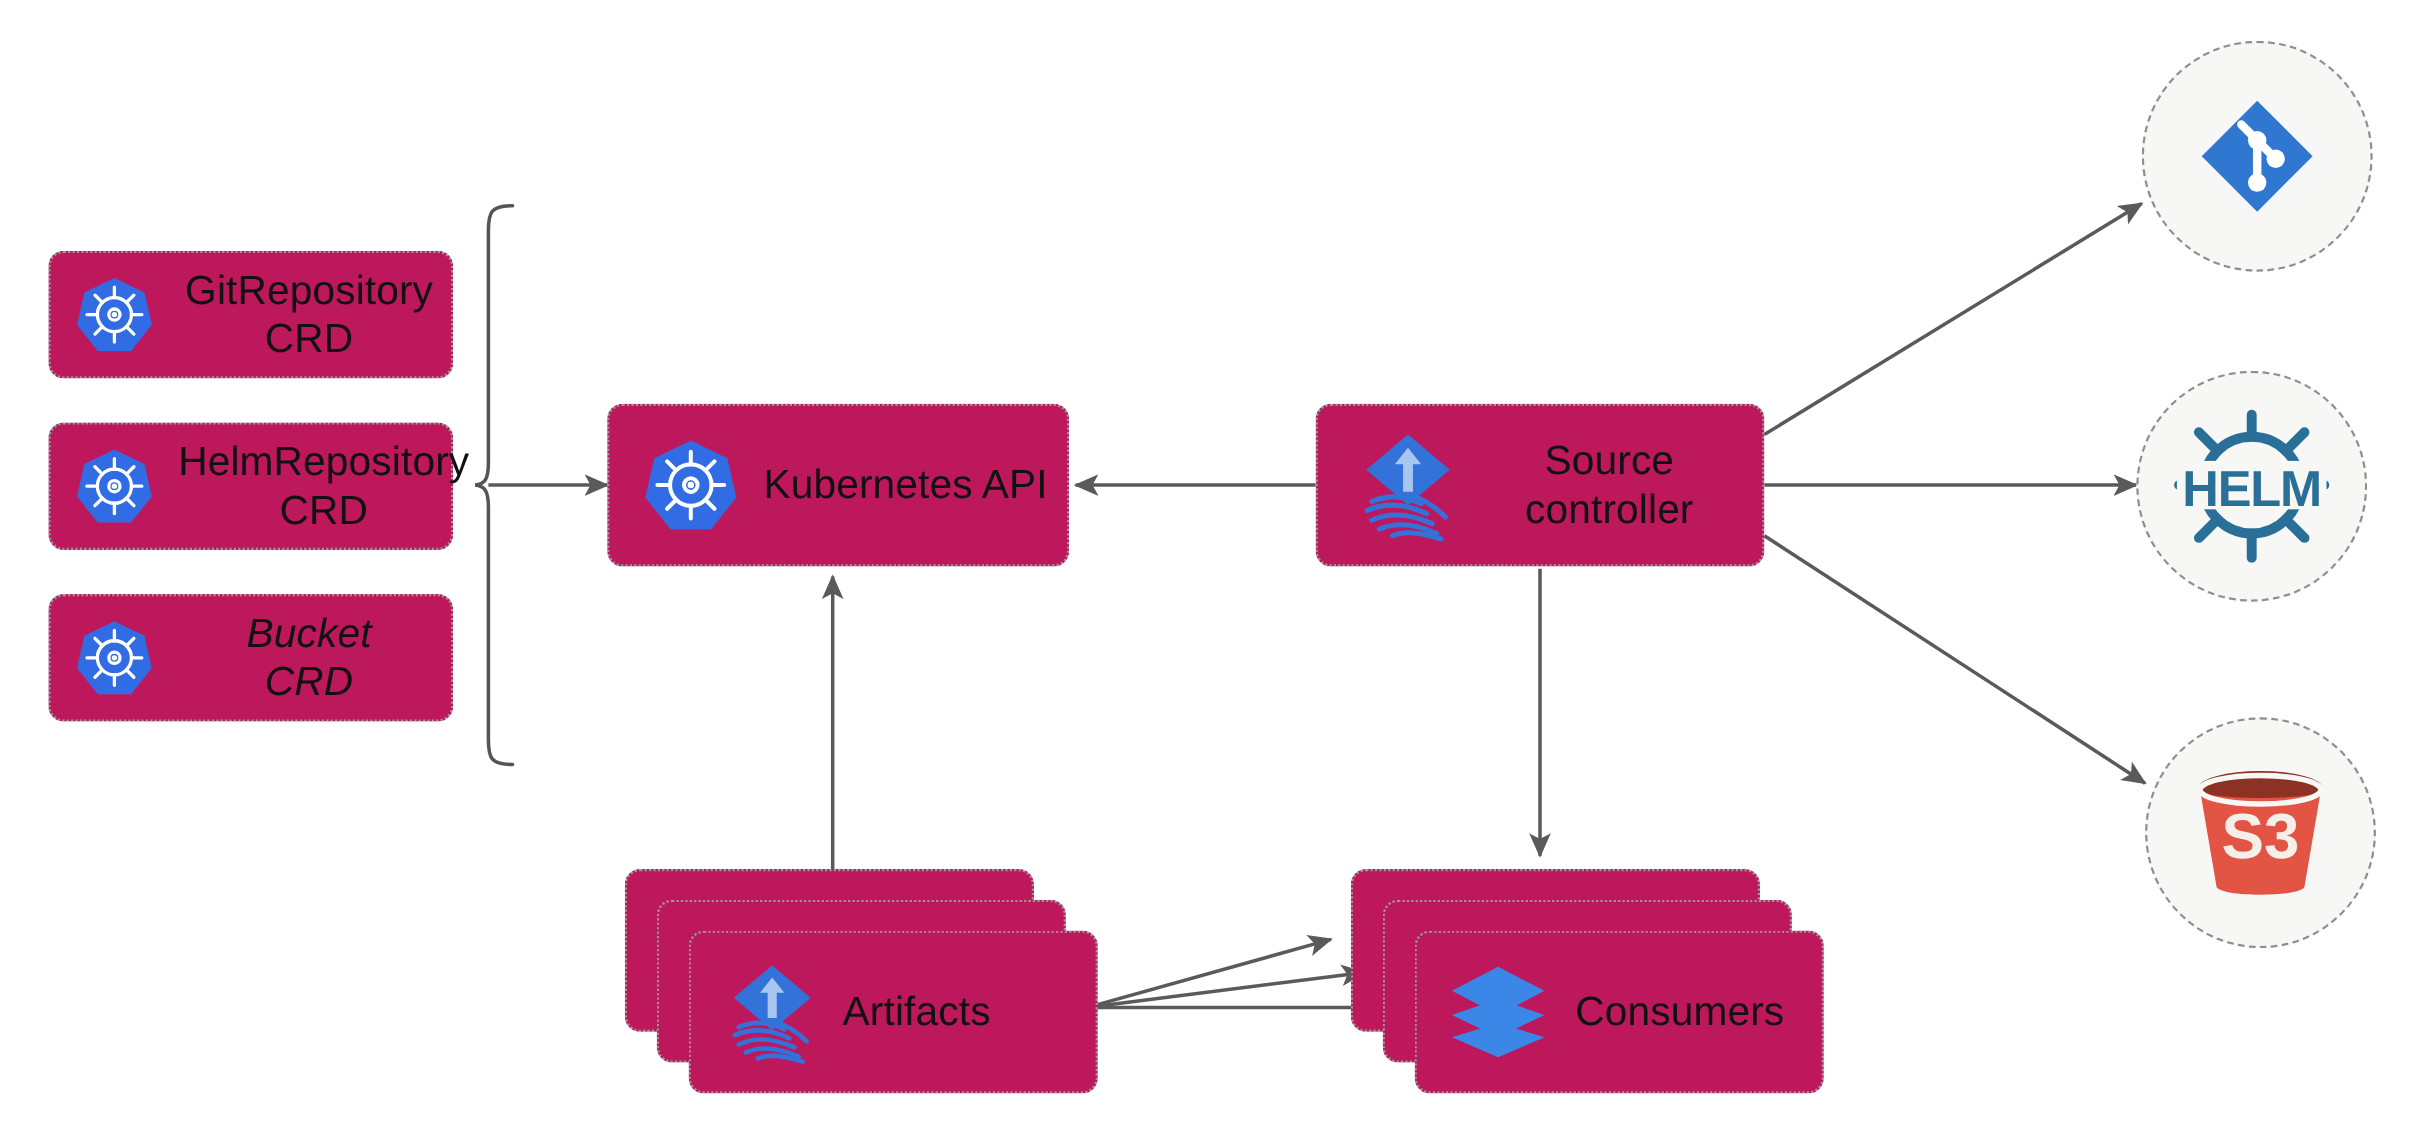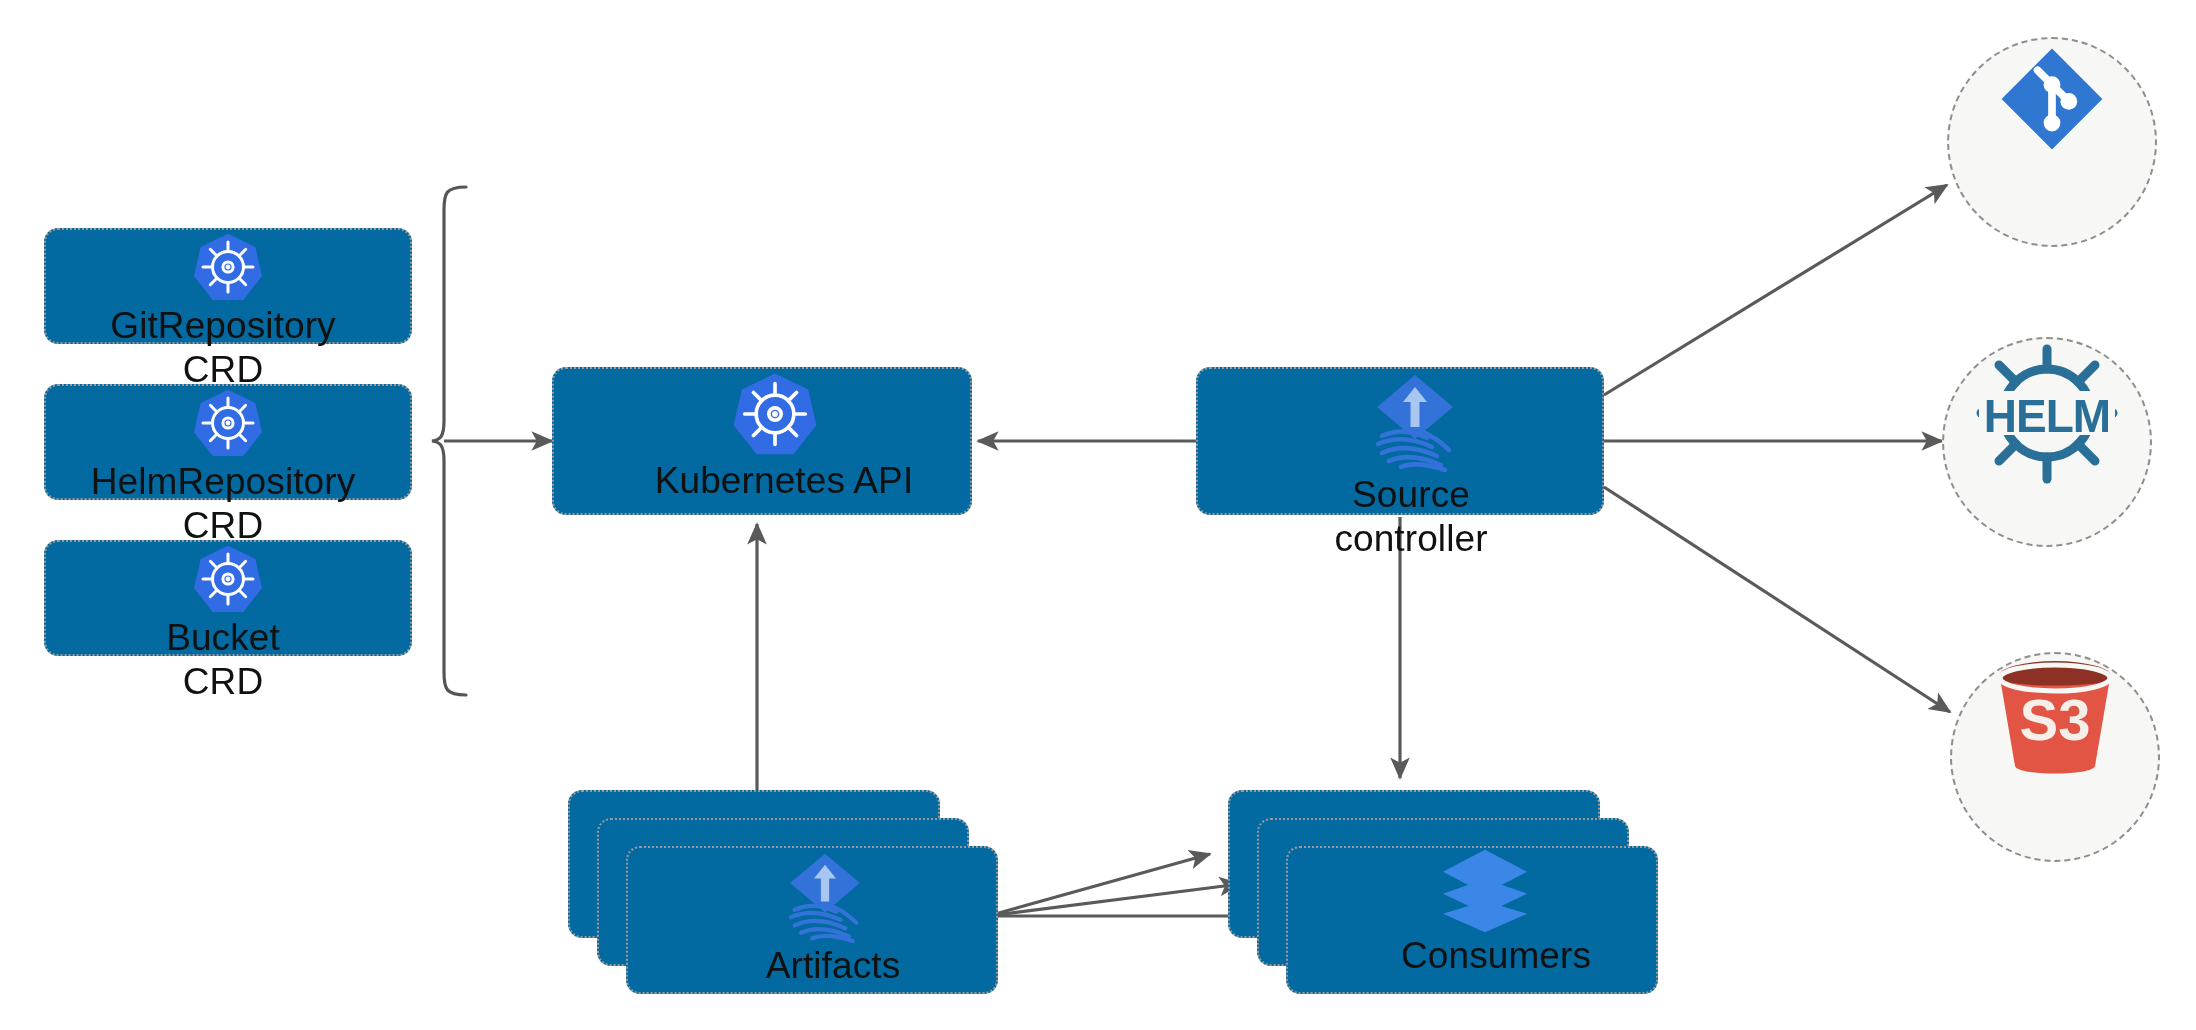--- a/index.html
+++ b/index.html
@@ -9,25 +9,24 @@
     -webkit-font-smoothing:antialiased;
   }
   #stage{position:relative;width:2196px;height:1030px;background:#fff;}
 
   
   #edges{position:absolute;left:0;top:0;width:2196px;height:1030px;pointer-events:none;}
 
   
   .card{
     position:absolute;
-    background:#0369a1;
+    background:#be185d;
     border:2.5px dotted #9a9a9a;
     border-radius:14px;
     box-sizing:border-box;
-    flex-direction:column;
   }
   .card-main{
     display:flex;align-items:center;
     z-index:3;
   }
   .card-ghost{z-index:1;}
   .card-ghost2{z-index:2;}
 
   .label{
     color:#111;
@@ -43,21 +42,21 @@
     display:flex;align-items:center;justify-content:center;
   }
 
   
   .circle{
     position:absolute;
     border:2.5px dashed #8e8e8e;
     border-radius:50%;
     background:#f7f7f6;
     box-sizing:border-box;
-    display:flex;align-items:flex-start;justify-content:center;
+    display:flex;align-items:center;justify-content:center;
   }
 
   
   .crd{
     width:368px;height:116px;
     display:flex;align-items:center;
   }
   .crd .icon-slot{width:116px;}
   .crd .label{flex:1;text-align:center;padding-right:10px;}
 
@@ -134,21 +133,21 @@
                    M22.5 22.5 16.7 16.7M41.5 41.5 47.3 47.3M22.5 41.5 16.7 47.3M41.5 22.5 47.3 16.7"></path>
           <circle cx="32" cy="32" r="4.4"></circle>
         </g>
         <circle cx="32" cy="32" r="2.1" fill="#fff"></circle>
       </svg>
     </span>
     <span class="label label-center">HelmRepository
 CRD</span>
   </div>
 
-  <div class="card card-main crd" style="left:44px;top:540px;">
+  <div class="card card-main crd" style="left:44px;top:540px;font-style:italic;">
     <span class="icon-slot">
       <svg width="74" height="74" viewBox="0 0 64 64" aria-hidden="true">
         <path d="M32 3.2 55.6 14.6 61.4 40 45.1 60.6 18.9 60.6 2.6 40 8.4 14.6 Z" fill="#326ce5"></path>
         <g fill="none" stroke="#fff" stroke-width="2.6" stroke-linecap="round">
           <circle cx="32" cy="32" r="13.4"></circle>
           <path d="M32 18.6 32 10.4M32 45.4 32 53.6M18.6 32 10.4 32M45.4 32 53.6 32
                    M22.5 22.5 16.7 16.7M41.5 41.5 47.3 47.3M22.5 41.5 16.7 47.3M41.5 22.5 47.3 16.7"></path>
           <circle cx="32" cy="32" r="4.4"></circle>
         </g>
         <circle cx="32" cy="32" r="2.1" fill="#fff"></circle>

